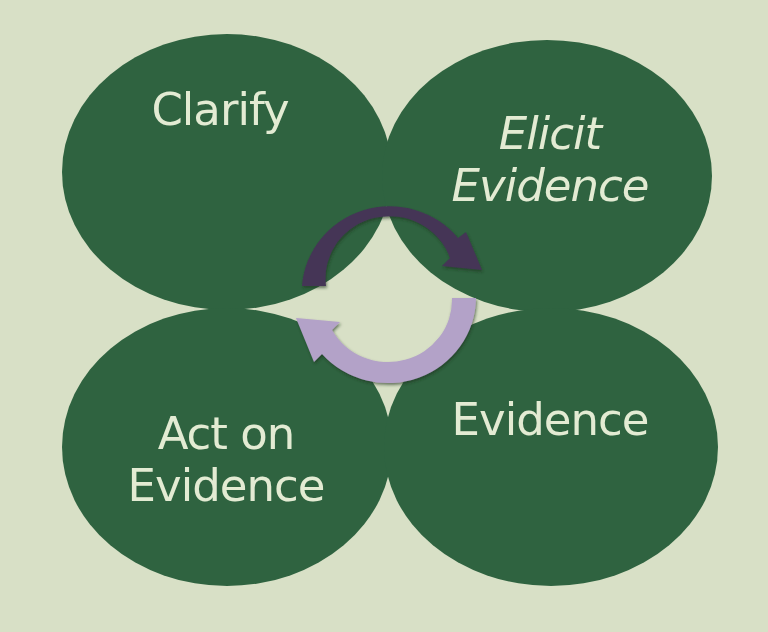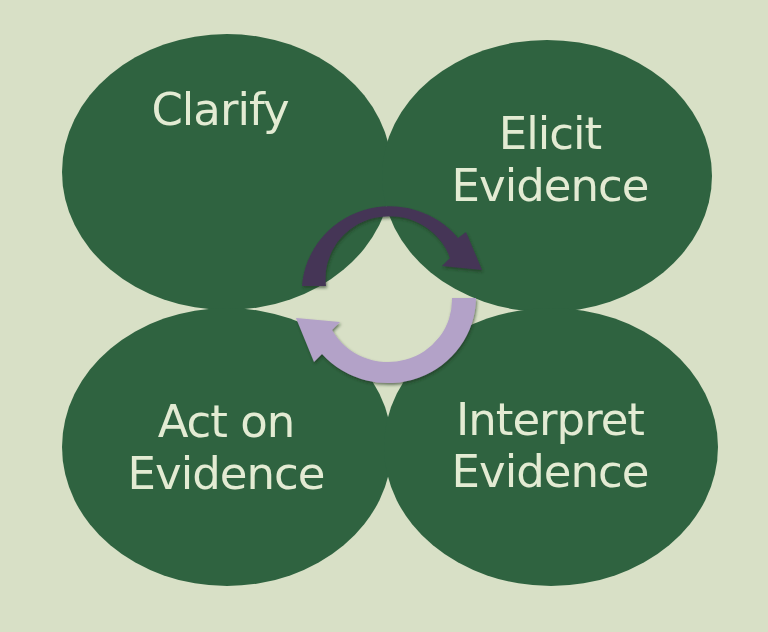--- a/index.html
+++ b/index.html
@@ -13,30 +13,29 @@
 <body>
 
 <div class="petal" style="left:62px;top:34px;width:330px;height:276px;"></div>
 <div class="petal" style="left:382px;top:40px;width:330px;height:272px;"></div>
 <div class="petal" style="left:62px;top:308px;width:330px;height:278px;"></div>
 <div class="petal" style="left:384px;top:308px;width:334px;height:278px;"></div>
 
 <div class="label" style="left:100px;top:84px;width:240px;">
   <span>Clarify</span>
 </div>
-<div class="label" style="left:430px;top:108px;width:240px;">
+<div class="label" style="left:430px;top:108px;width:240px;font-style:italic;">
   <span>Elicit</span>
   <span>Evidence</span>
 </div>
-<div class="label" style="left:106px;top:396px;width:240px;">
+<div class="label" style="left:106px;top:408px;width:240px;">
   <span>Act on</span>
   <span>Evidence</span>
 </div>
 <div class="label" style="left:430px;top:394px;width:240px;">
-  <span>Interpret</span>
   <span>Evidence</span>
 </div>
 
 <svg class="cycle" width="768" height="632" viewBox="0 0 768 632">
   <defs>
     <filter id="sh" x="-20%" y="-20%" width="140%" height="140%">
       <feDropShadow dx="1" dy="2" stdDeviation="1.5" flood-color="#1a3322" flood-opacity="0.6"></feDropShadow>
     </filter>
   </defs>
 

